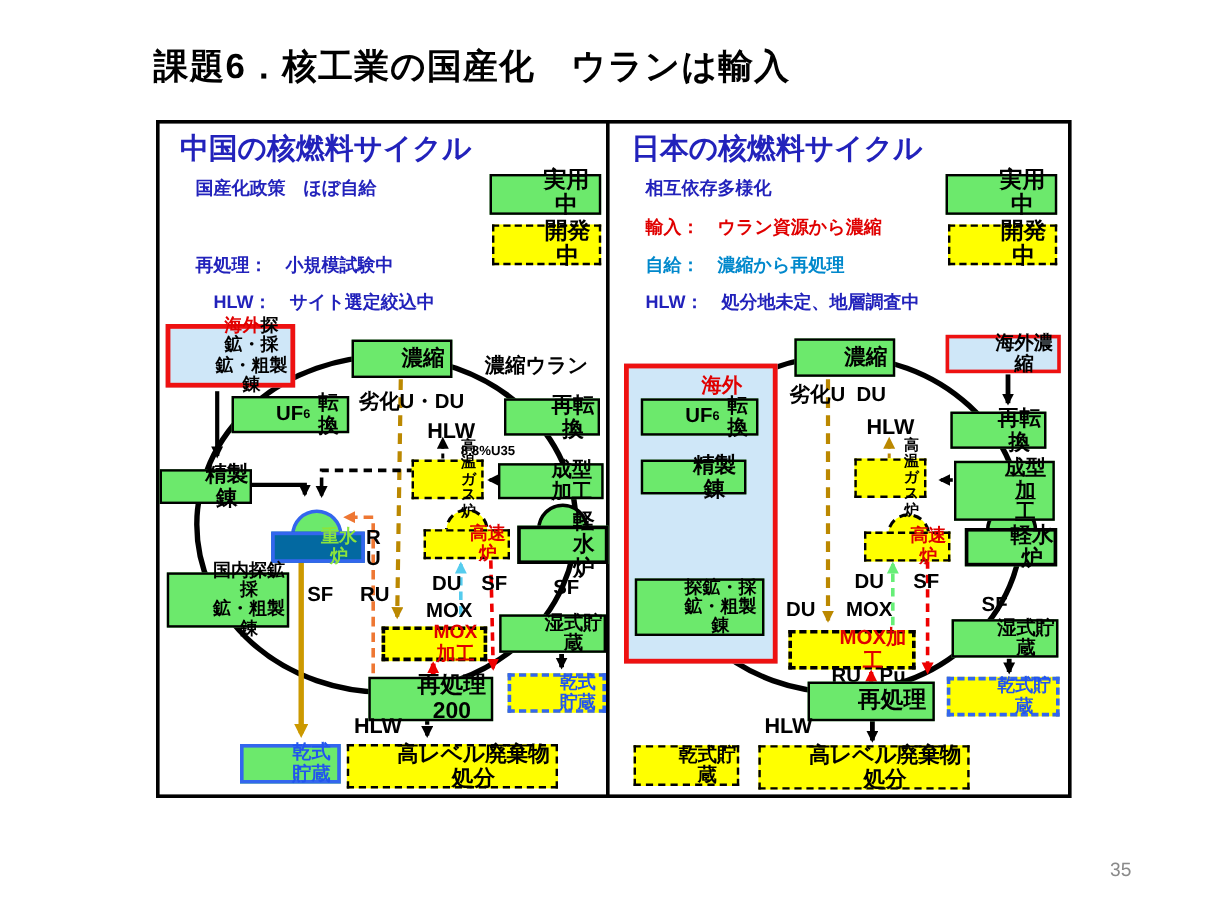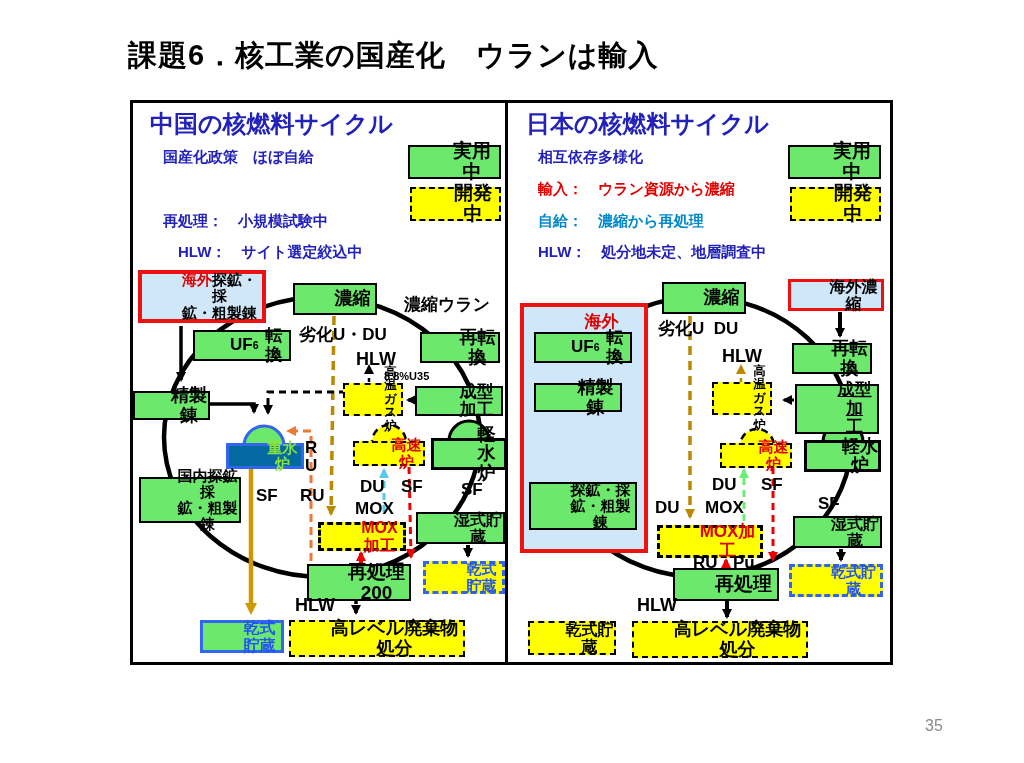--- a/index.html
+++ b/index.html
@@ -100,21 +100,21 @@
   </svg>
 
   <div class="p-title" style="left:150px;top:108px;">中国の核燃料サイクル</div>
   <div class="note n-blue" style="left:163px;top:148px;">国産化政策　ほぼ自給</div>
   <div class="note n-blue" style="left:163px;top:212px;">再処理：　小規模試験中</div>
   <div class="note n-blue" style="left:178px;top:243px;">HLW：　サイト選定絞込中</div>
 
   <div class="box gb legend" style="left:408px;top:145px;width:93px;height:34px;">実用中</div>
   <div class="box yb legend" style="left:410px;top:187px;width:91px;height:34px;">開発中</div>
 
-  <div class="box ob" style="left:138px;top:270px;width:128px;height:53px;font-size:15px;justify-content:center;">
+  <div class="box ob" style="left:138px;top:270px;width:108px;height:53px;font-size:15px;justify-content:center;">
     <span><span class="red-t">海外</span><span>探鉱・採</span></span>
     <span>鉱・粗製錬</span>
   </div>
 
   <div class="box gb" style="left:293px;top:283px;width:84px;height:32px;font-size:18px;">濃縮</div>
   <div class="lbl" style="left:404px;top:296px;font-size:17px;">濃縮ウラン</div>
   <div class="lbl" style="left:299px;top:326px;font-size:17px;">劣化U・DU</div>
 
   <div class="box gb" style="left:193px;top:330px;width:98px;height:31px;font-size:17px;flex-direction:row;">
     <span>UF</span>

